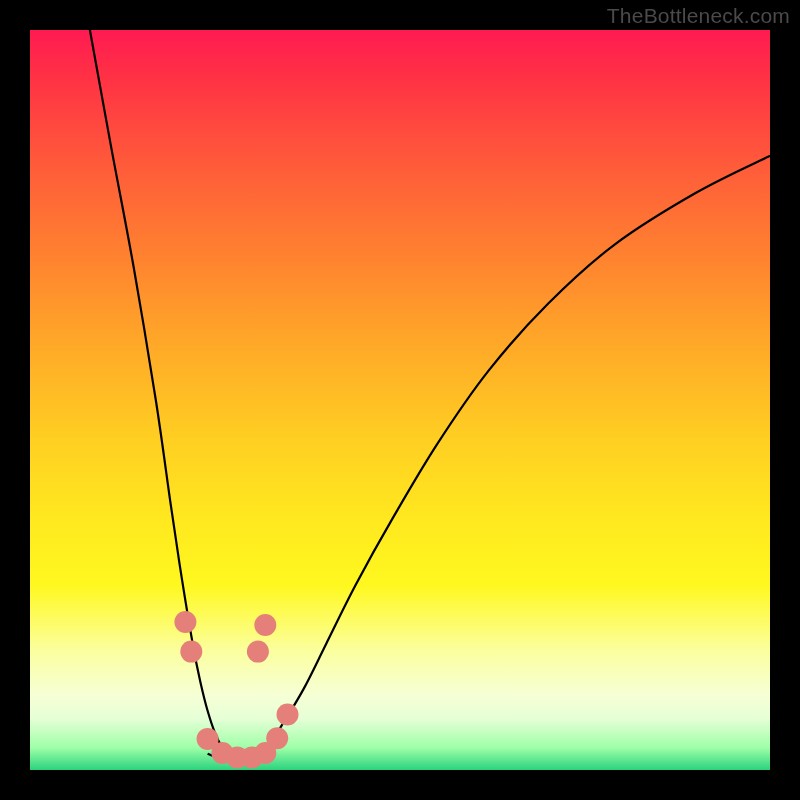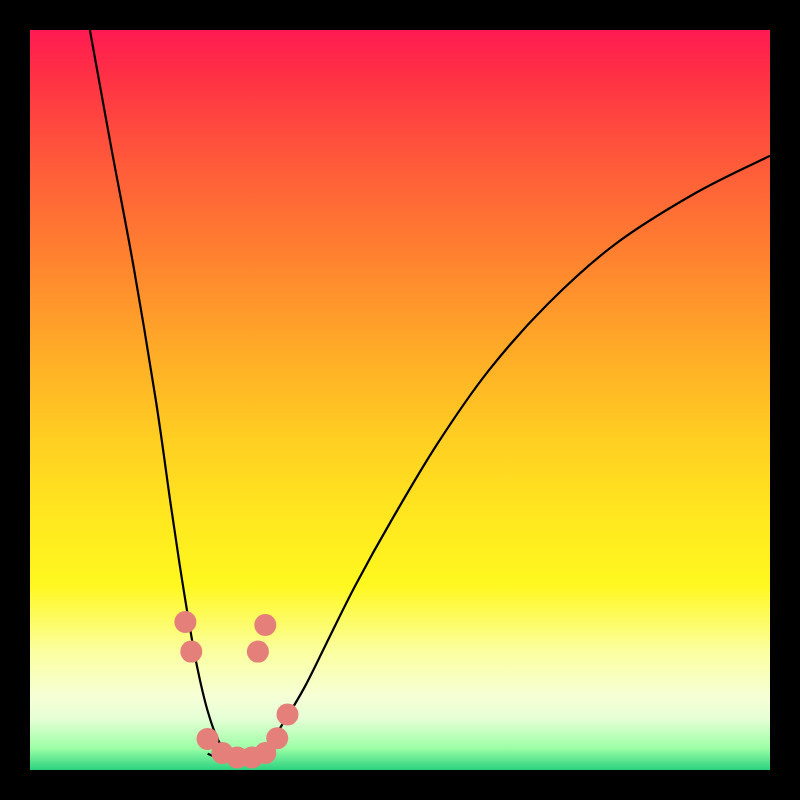--- a/index.html
+++ b/index.html
@@ -83,13 +83,14 @@
           <circle cx="207.2" cy="727.4" r="11" fill="#e48079" stroke="#d96a63" stroke-width="0"></circle>
           <circle cx="222.0" cy="727.4" r="11" fill="#e48079" stroke="#d96a63" stroke-width="0"></circle>
           <circle cx="235.3" cy="723.0" r="11" fill="#e48079" stroke="#d96a63" stroke-width="0"></circle>
           <circle cx="247.2" cy="708.2" r="11" fill="#e48079" stroke="#d96a63" stroke-width="0"></circle>
           <circle cx="257.5" cy="684.5" r="11" fill="#e48079" stroke="#d96a63" stroke-width="0"></circle>
           <circle cx="227.9" cy="621.6" r="11" fill="#e48079" stroke="#d96a63" stroke-width="0"></circle>
           <circle cx="235.3" cy="595.0" r="11" fill="#e48079" stroke="#d96a63" stroke-width="0"></circle>
         </g>
     </svg>
   </div>
+  <div class="watermark">TheBottleneck.com</div>
 </div>
 
 </body></html>

